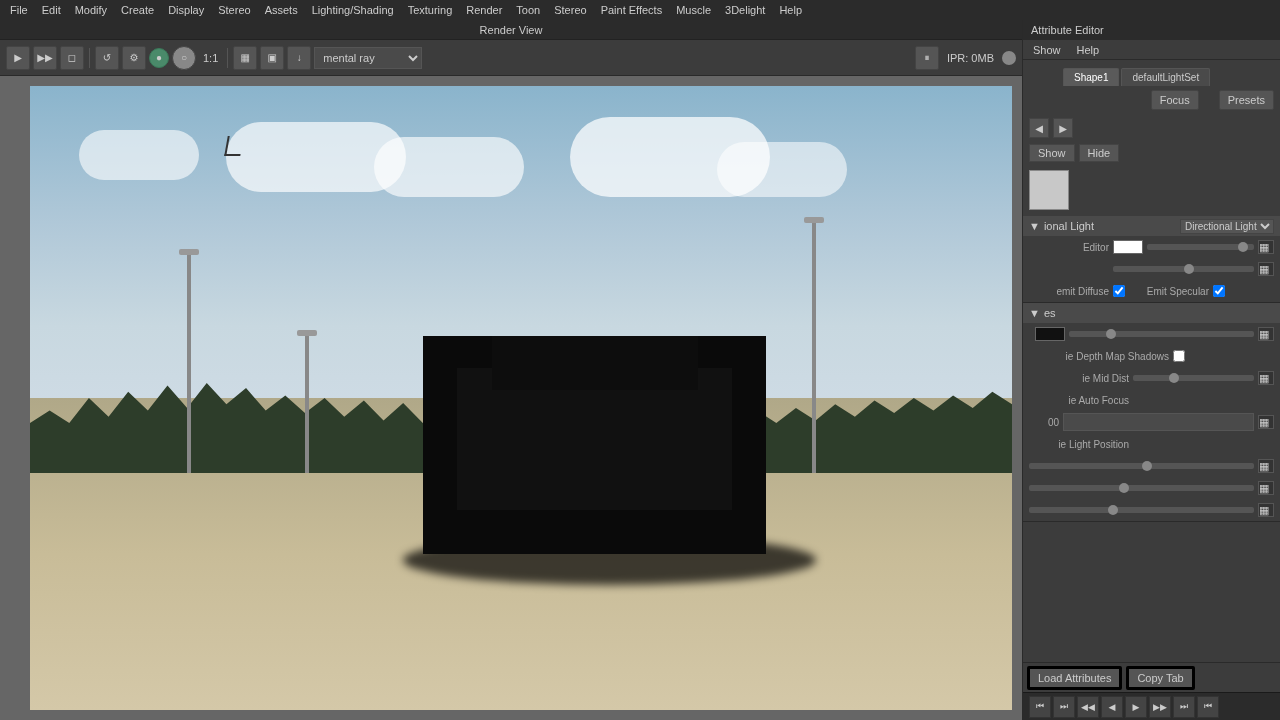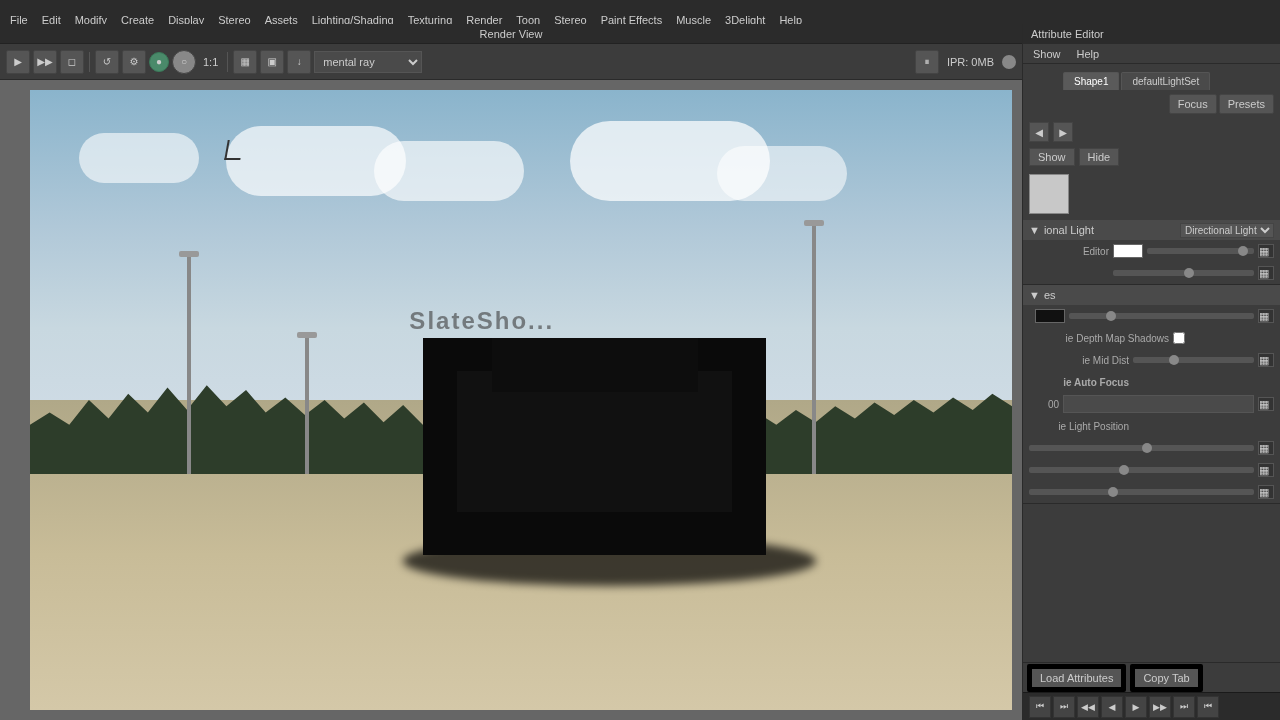--- a/index.html
+++ b/index.html
@@ -13,21 +13,22 @@
       overflow: hidden;
       display: flex;
       flex-direction: column;
     }
 
     
     .menu-bar {
       height: 20px;
       background: #2b2b2b;
       display: flex;
-      padding: 12px 4px;
+      align-items: center;
+      padding: 0 4px;
       gap: 2px;
       flex-shrink: 0;
     }
     .menu-item {
       padding: 2px 6px;
       color: #ccc;
       cursor: pointer;
       font-size: 11px;
     }
 
@@ -298,21 +299,21 @@
       background: #5a5a5a;
       color: #fff;
       margin-left: 36px;
     }
 
     
     .attr-btn-row {
       display: flex;
       align-items: center;
       padding: 4px 6px;
-      gap: 2px;
+      gap: 20px;
       flex-shrink: 0;
       background: #3c3c3c;
     }
 
     .attr-btn {
       padding: 3px 8px;
       background: #555;
       border: 1px solid #444;
       color: #ccc;
       font-size: 11px;
@@ -477,21 +478,21 @@
       padding: 0 4px;
       gap: 4px;
       flex-shrink: 0;
       background: #3c3c3c;
       border-top: 1px solid #2a2a2a;
     }
 
     .attr-bottom-btn {
       padding: 3px 8px;
       background: #555;
-      border: 5px solid #000000;
+      border: 3px solid #000000;
       color: #ccc;
       font-size: 11px;
       cursor: pointer;
       border-radius: 2px;
     }
 
     
     .transport-bar {
       height: 28px;
       background: #2b2b2b;
@@ -617,23 +618,20 @@
 
         <div class="trees-layer"></div>
 
         <div class="building-shadow"></div>
 
         <div class="building-obj">
           <div style="position:absolute;top:15%;left:10%;right:10%;bottom:20%;background:#111;"></div>
           <div style="position:absolute;top:0;left:20%;right:20%;height:25%;background:#0d0d0d;"></div>
         </div>
 
-        <div class="canvas-text" style="top:35%;left:46%;transform:translateX(-50%);color:rgba(60,60,60,0.6);font-size:24px;">
-          SlateSho...
-        </div>
 
         <div class="light-pole" style="left:16%;bottom:38%;height:35%;"></div>
         <div class="light-pole" style="right:20%;bottom:38%;height:40%;"></div>
         <div class="light-pole" style="left:28%;bottom:38%;height:22%;"></div>
 
         <div style="position:absolute;top:8%;left:20%;width:16px;height:20px;border-left:2px solid #333;border-bottom:2px solid #333;transform:skewX(-10deg);"></div>
       </div>
     </div>
 
   </div>
@@ -696,20 +694,26 @@
 
         <div class="attr-row">
           <span class="attr-label"></span>
           <div class="attr-slider" style="flex:1;">
             <div class="attr-slider-thumb" style="left:50%;"></div>
           </div>
           <div class="attr-color-btn" style="background:#333;width:16px;height:14px;border:1px solid #555;">▦</div>
         </div>
 
 
+        <div class="attr-row">
+          <span class="attr-label" style="min-width:80px;">emit Diffuse</span>
+          <input type="checkbox" class="attr-checkbox" checked="" style="">
+          <span class="attr-label" style="min-width:80px;">Emit Specular</span>
+          <input type="checkbox" class="attr-checkbox" checked="" style="">
+        </div>
       </div>
 
       <div class="attr-section">
         <div class="attr-section-header">
           <span>▼</span>
           <span>es</span>
         </div>
 
         <div class="attr-row">
           <div class="attr-color-btn" style="background:#111;width:30px;height:14px;margin-left:6px;"></div>
@@ -726,21 +730,21 @@
 
         <div class="attr-row">
           <span class="attr-label" style="min-width:100px;">ie Mid Dist</span>
           <div class="attr-slider" style="flex:1;">
             <div class="attr-slider-thumb" style="left:30%;"></div>
           </div>
           <div class="attr-color-btn" style="background:#333;width:16px;height:14px;border:1px solid #555;">▦</div>
         </div>
 
         <div class="attr-row">
-          <span class="attr-label" style="min-width:100px;font-weight:bold;">ie Auto Focus</span>
+          <span class="attr-label" style="min-width:100px;">ie Auto Focus</span>
         </div>
 
         <div class="attr-row">
           <span class="attr-label" style="min-width:30px;">00</span>
           <input class="attr-field" value="" style="">
           <div class="attr-color-btn" style="background:#333;width:16px;height:14px;border:1px solid #555;">▦</div>
         </div>
 
         <div class="attr-row">
           <span class="attr-label" style="min-width:100px;">ie Light Position</span>

